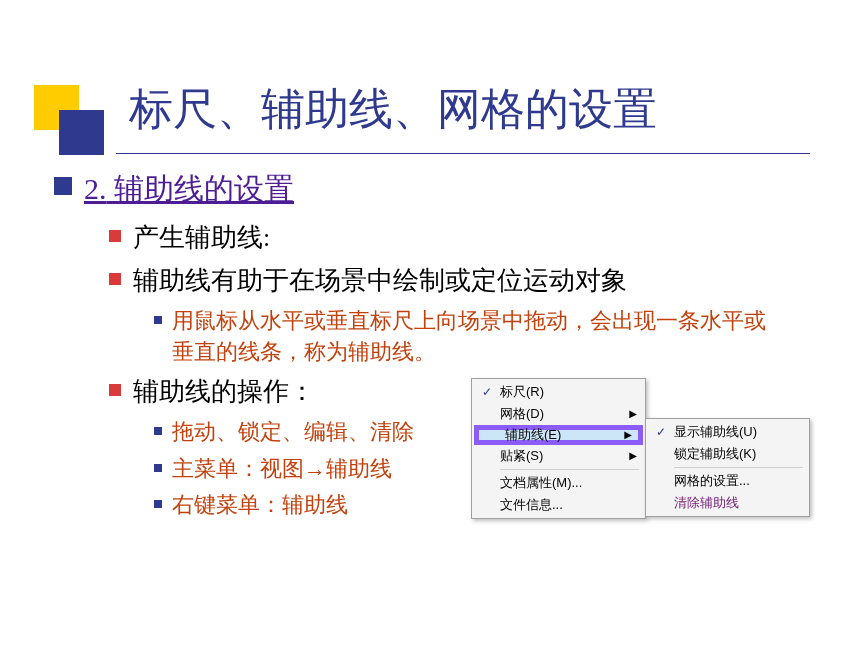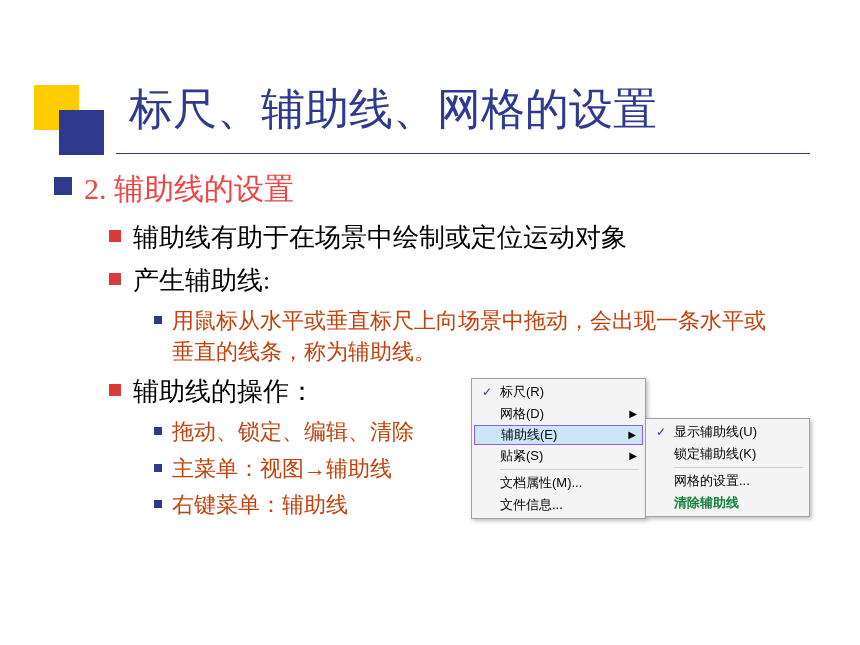--- a/index.html
+++ b/index.html
@@ -57,21 +57,21 @@
   }
   .lvl1 {
     display: flex;
     align-items: flex-start;
     margin-bottom: 10px;
   }
   .lvl1 .bullet {
     width: 18px; height: 18px; background: #2f3a8f;
     margin-right: 12px; margin-top: 8px; flex-shrink: 0;
   }
-  .lvl1 .txt { font-size: 30px; color: #ef4444; }
+  .lvl1 .txt { font-size: 30px; color: #4c1d95; text-decoration: underline; }
   .lvl2 {
     display: flex;
     align-items: flex-start;
     margin-left: 55px;
     margin-bottom: 8px;
   }
   .lvl2 .bullet {
     width: 12px; height: 12px; background: #d93a3a;
     margin-right: 12px; margin-top: 10px; flex-shrink: 0;
   }
@@ -110,27 +110,27 @@
   }
   .menu-main { width: 175px; }
   .menu-sub { width: 165px; margin-left: -1px; margin-top: 40px; }
   .mi {
     display: flex;
     align-items: center;
     height: 22px;
     padding: 0 6px 0 4px;
     position: relative;
   }
-  .mi.hl { background: #cde6f7; border: 1px solid #8b5cf6; height: 20px; }
+  .mi.hl { background: #cde6f7; border: 5px solid #8b5cf6; height: 20px; }
   .mi .chk {
     width: 18px; text-align: center; color: #2f3a8f; font-size: 12px;
   }
   .mi .label { flex: 1; padding-left: 4px; }
   .mi .arrow { font-size: 10px; margin-left: auto; }
-  .mi.disabled .label { color: #15803d; font-weight: bold; }
+  .mi.disabled .label { color: #701a75; }
   .sep { height: 1px; background: #d0d0d0; margin: 2px 4px 2px 26px; }
 </style>
 </head>
 <body>
 
 <div class="slide">
   <div class="title-wrap">
     <div class="block-yellow"></div>
     <div class="block-blue"></div>
     <h1 class="title">标尺、辅助线、网格的设置</h1>
@@ -142,26 +142,26 @@
     <div class="lvl1">
       <div class="bullet"></div>
       <div class="txt">
         <span>2.</span>
         <span>辅助线的设置</span>
       </div>
     </div>
 
     <div class="lvl2">
       <div class="bullet"></div>
+      <div class="txt">产生辅助线:</div>
+    </div>
+
+    <div class="lvl2">
+      <div class="bullet"></div>
       <div class="txt">辅助线有助于在场景中绘制或定位运动对象</div>
-    </div>
-
-    <div class="lvl2">
-      <div class="bullet"></div>
-      <div class="txt">产生辅助线:</div>
     </div>
 
     <div class="lvl3">
       <div class="bullet"></div>
       <div class="txt" style="max-width:600px">用鼠标从水平或垂直标尺上向场景中拖动，会出现一条水平或垂直的线条，称为辅助线。</div>
     </div>
 
     <div class="row">
       <div class="left-col">
         <div class="lvl2">

